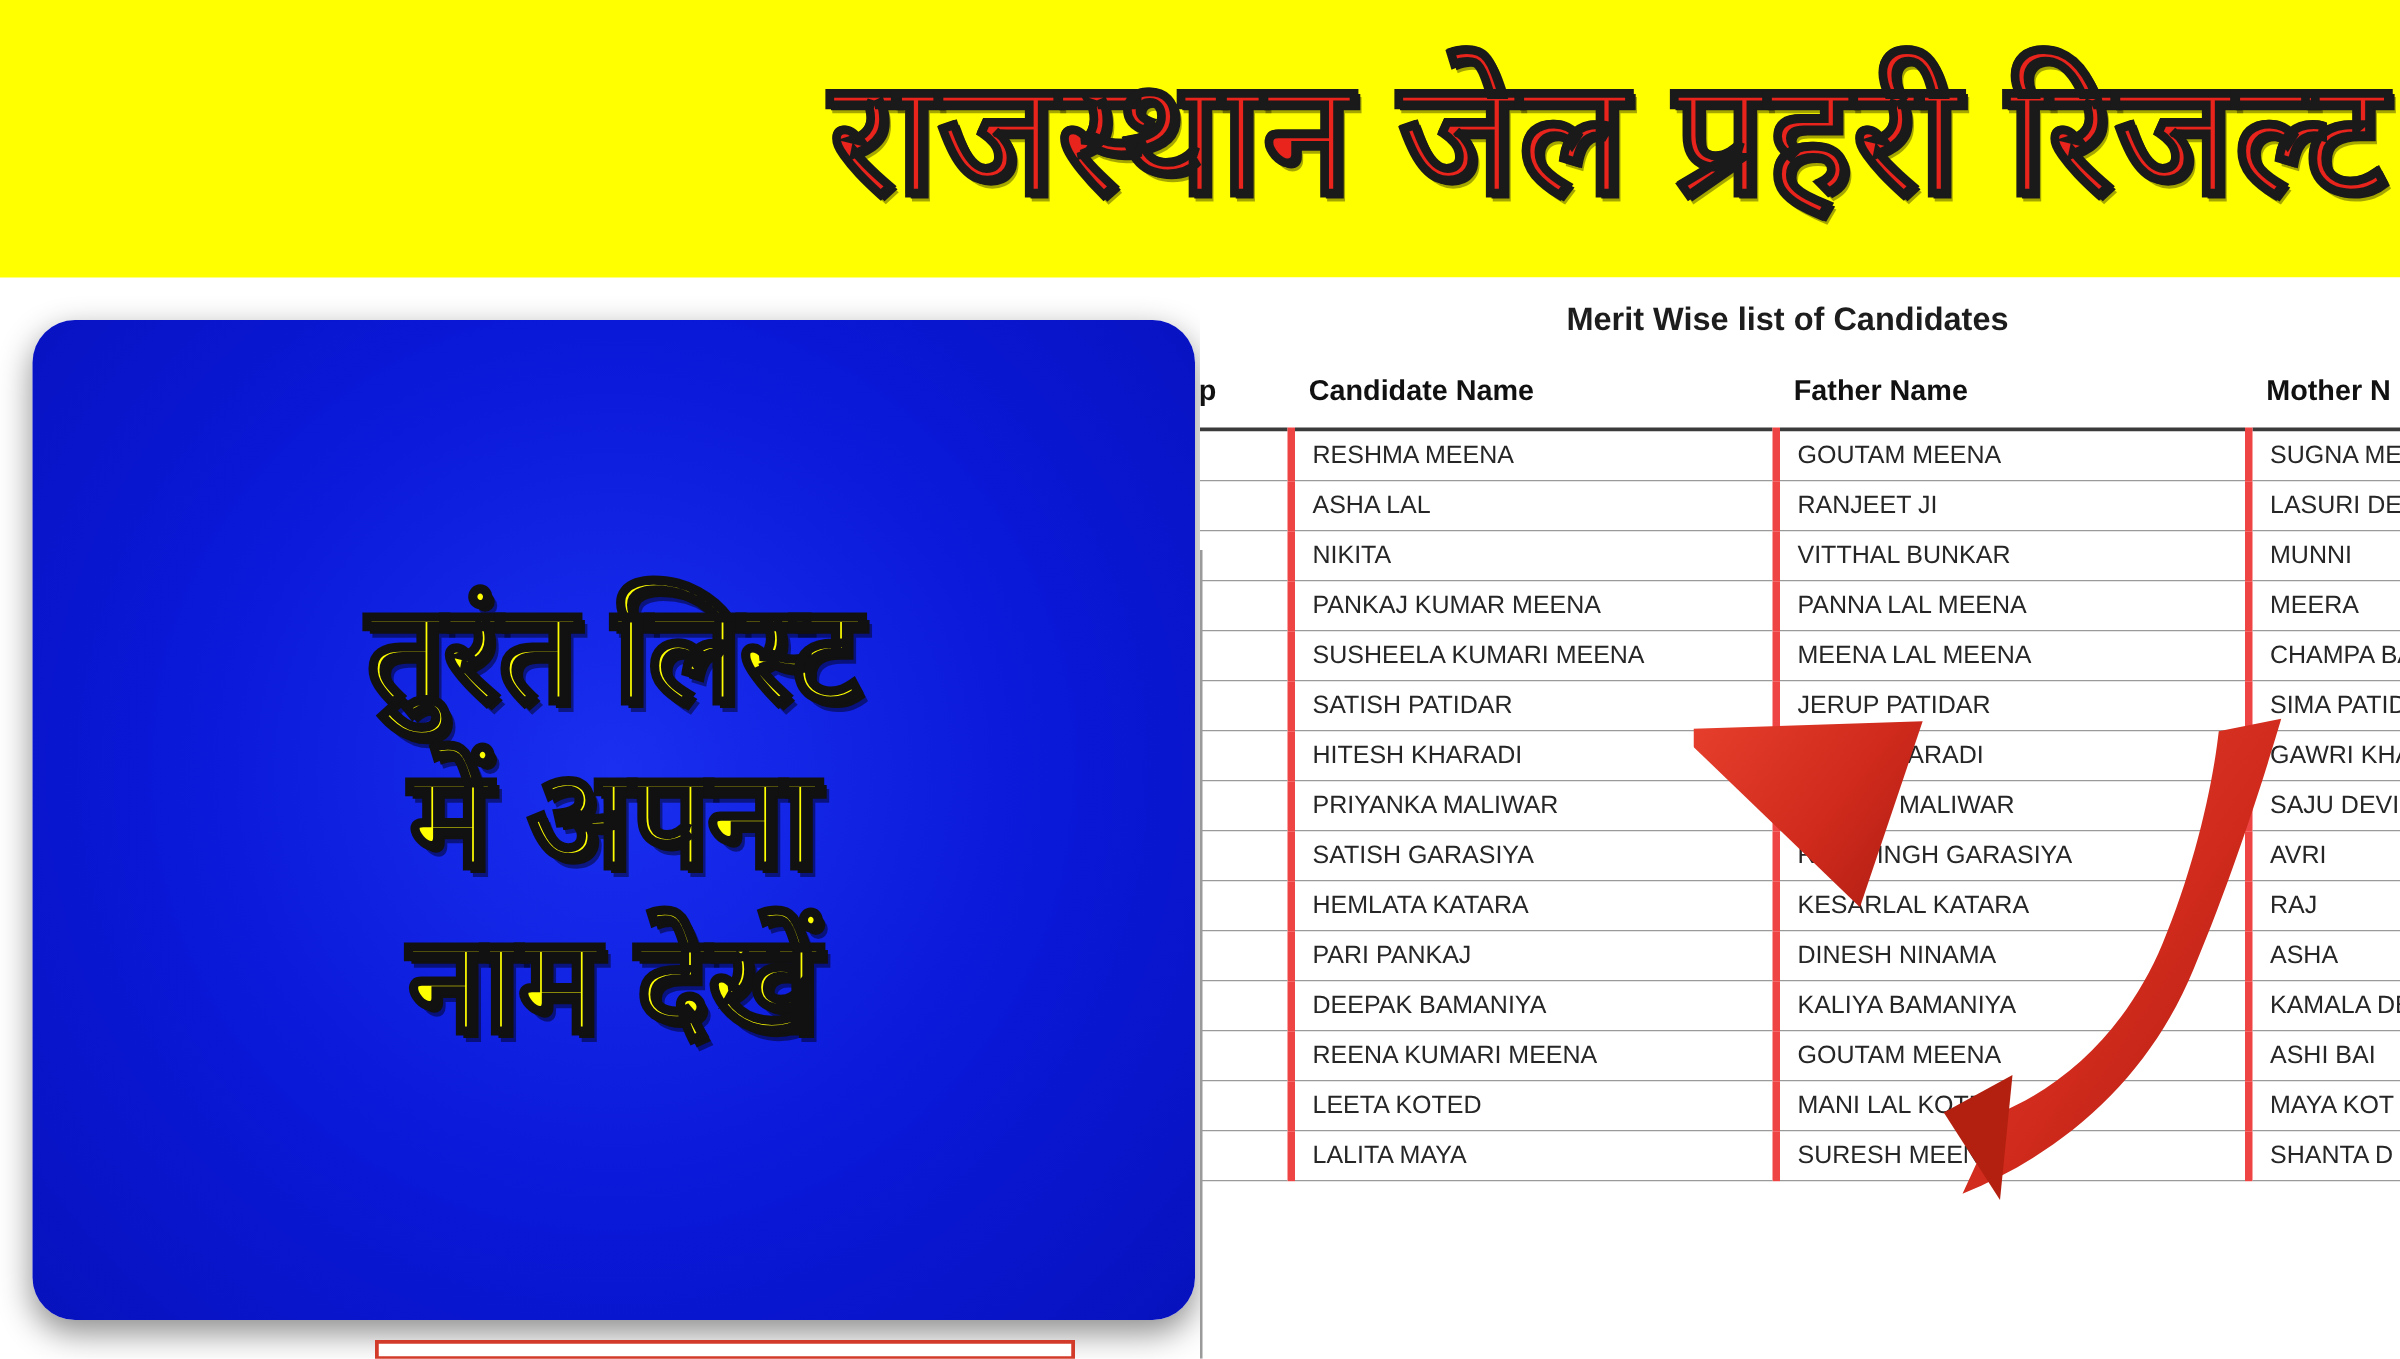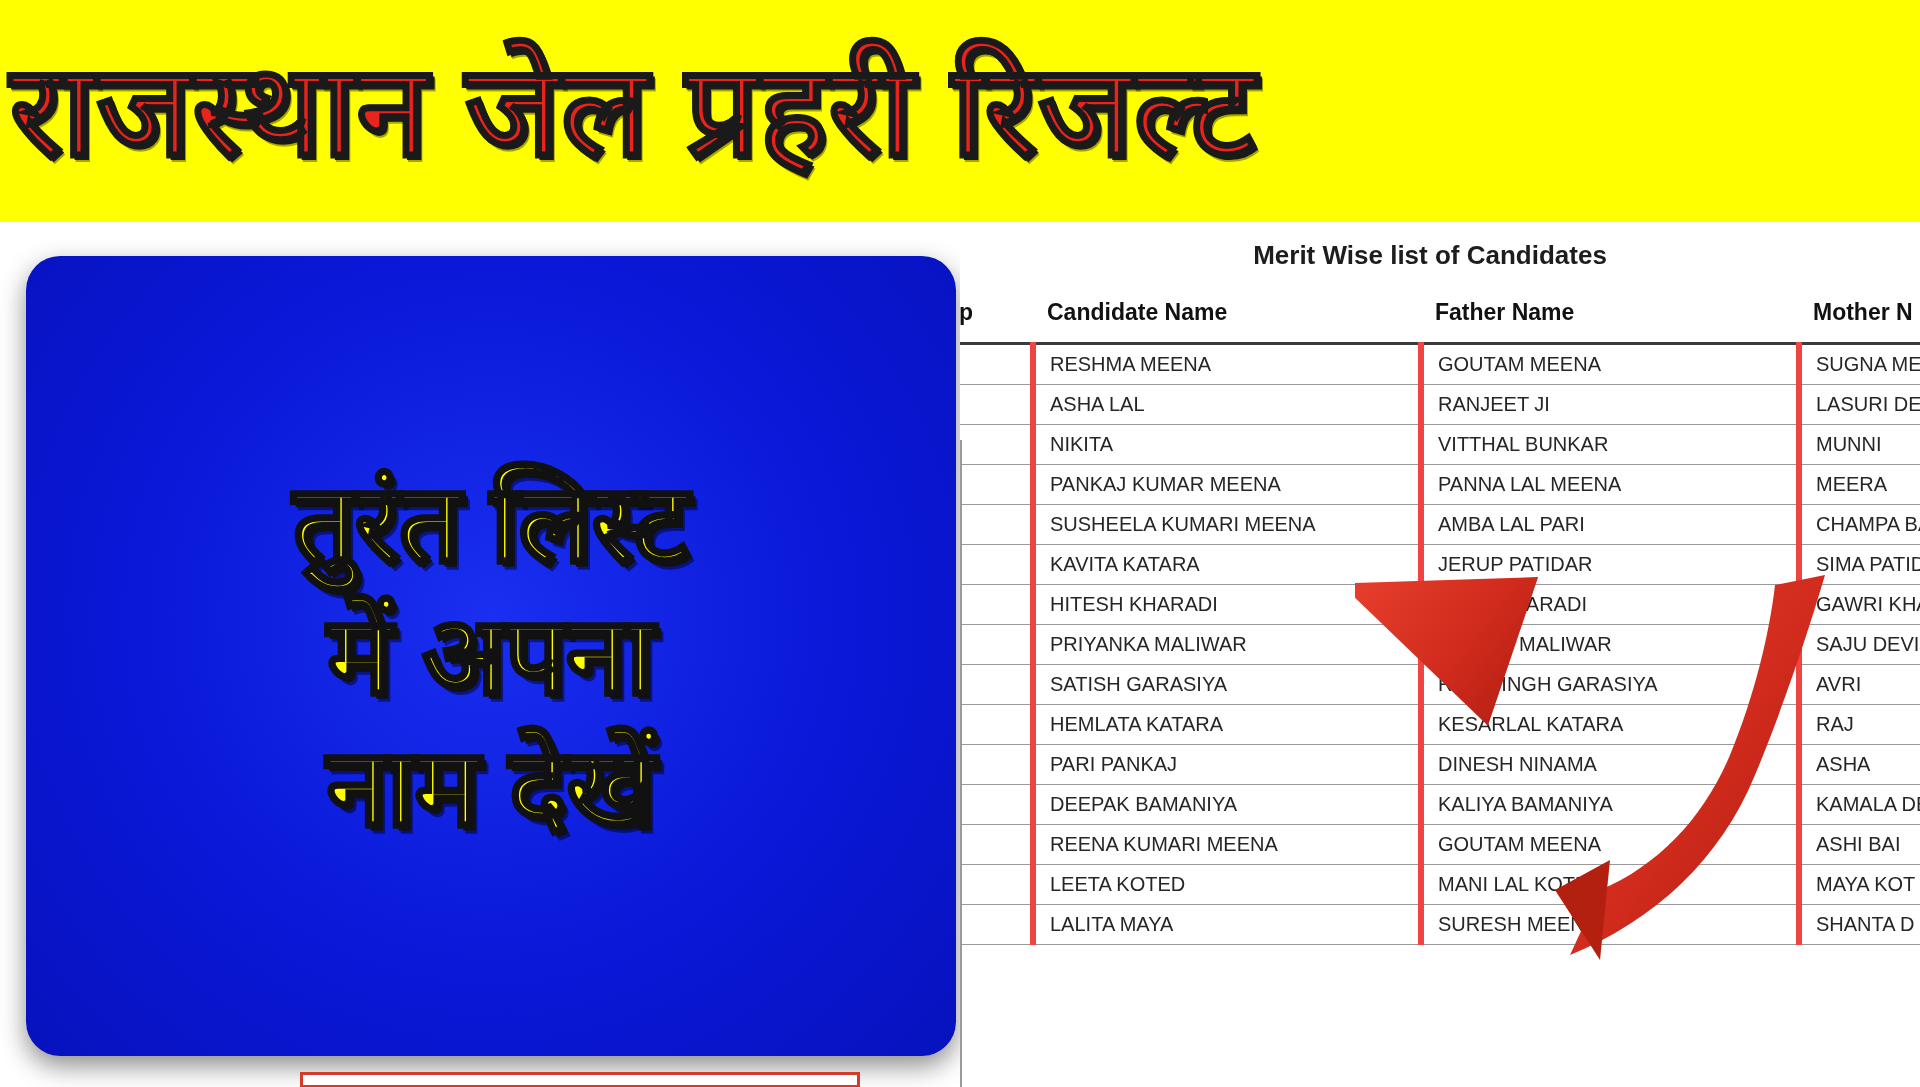--- a/index.html
+++ b/index.html
@@ -18,21 +18,21 @@
   
   #banner {
     position: absolute;
     left: 0;
     top: 0;
     width: 1920px;
     height: 222px;
     background: #ffff00;
     display: flex;
     align-items: center;
-    justify-content: flex-start;
+    justify-content: flex-end;
     overflow: hidden;
   }
   #banner-text {
     font-family: "Liberation Sans", sans-serif;
     font-size: 128px;
     font-weight: bold;
     color: #e8241c;
     letter-spacing: 1px;
     line-height: 1.0;
     white-space: nowrap;
@@ -219,26 +219,26 @@
           </tr>
           <tr>
             <td></td>
             <td>PANKAJ KUMAR MEENA</td>
             <td>PANNA LAL MEENA</td>
             <td>MEERA</td>
           </tr>
           <tr>
             <td></td>
             <td>SUSHEELA KUMARI MEENA</td>
-            <td>AMBA LAL PARI</td>
+            <td>MEENA LAL MEENA</td>
             <td>CHAMPA BA</td>
           </tr>
           <tr>
             <td></td>
-            <td>KAVITA KATARA</td>
+            <td>SATISH PATIDAR</td>
             <td>JERUP PATIDAR</td>
             <td>SIMA PATID</td>
           </tr>
           <tr>
             <td></td>
             <td>HITESH KHARADI</td>
             <td>VITLA KHARADI</td>
             <td>GAWRI KHA</td>
           </tr>
           <tr>

